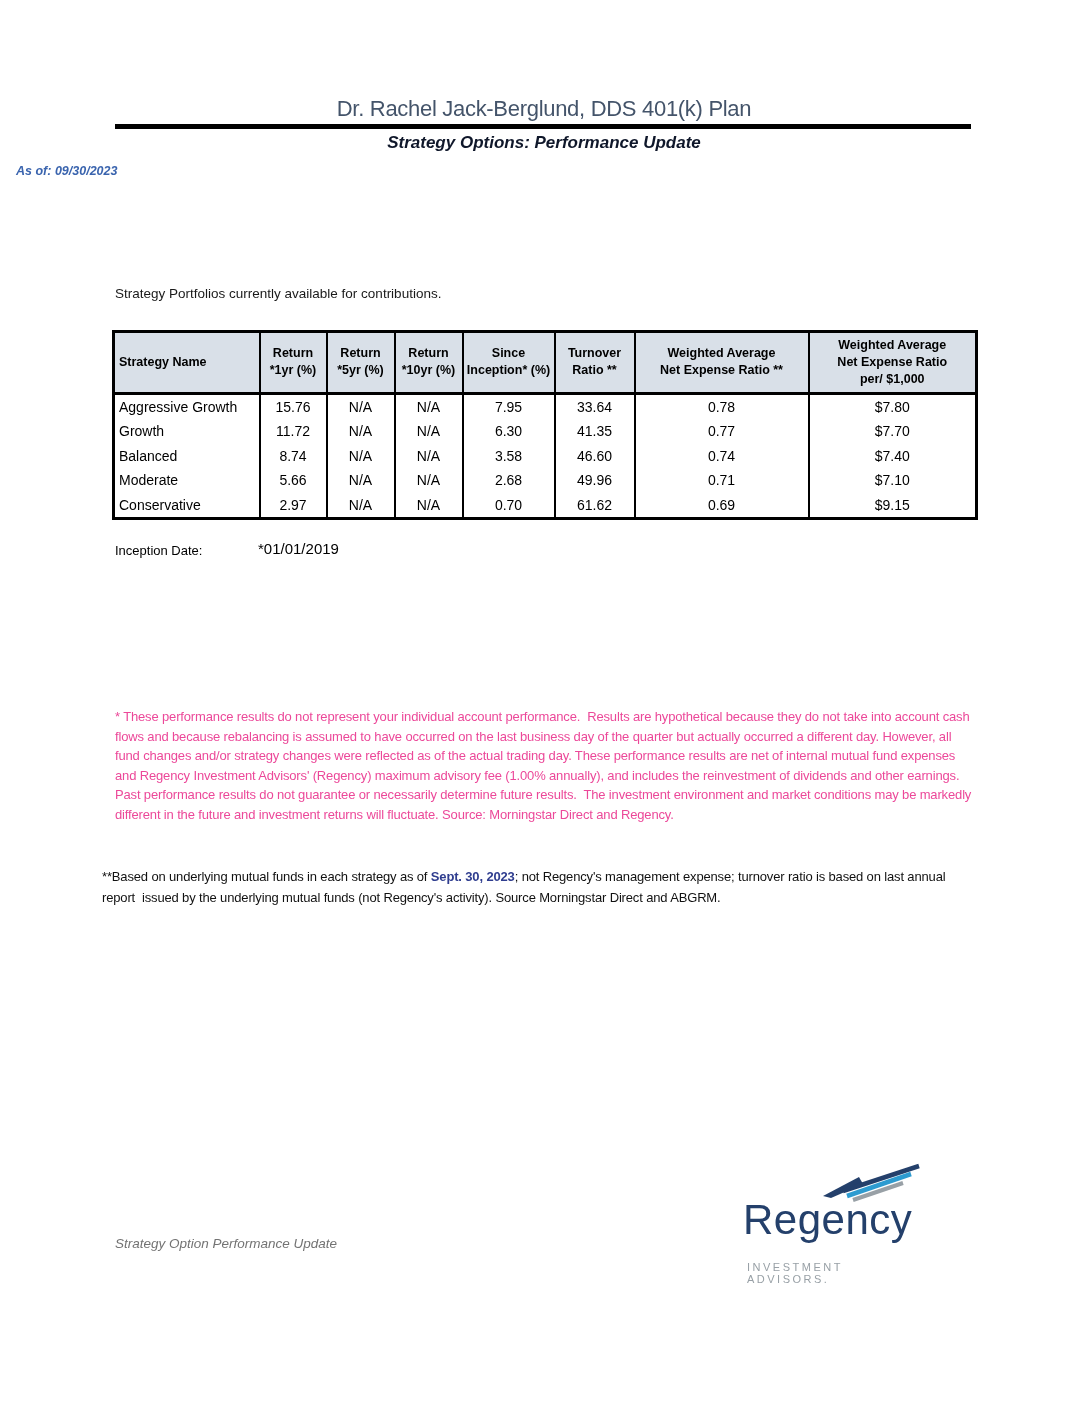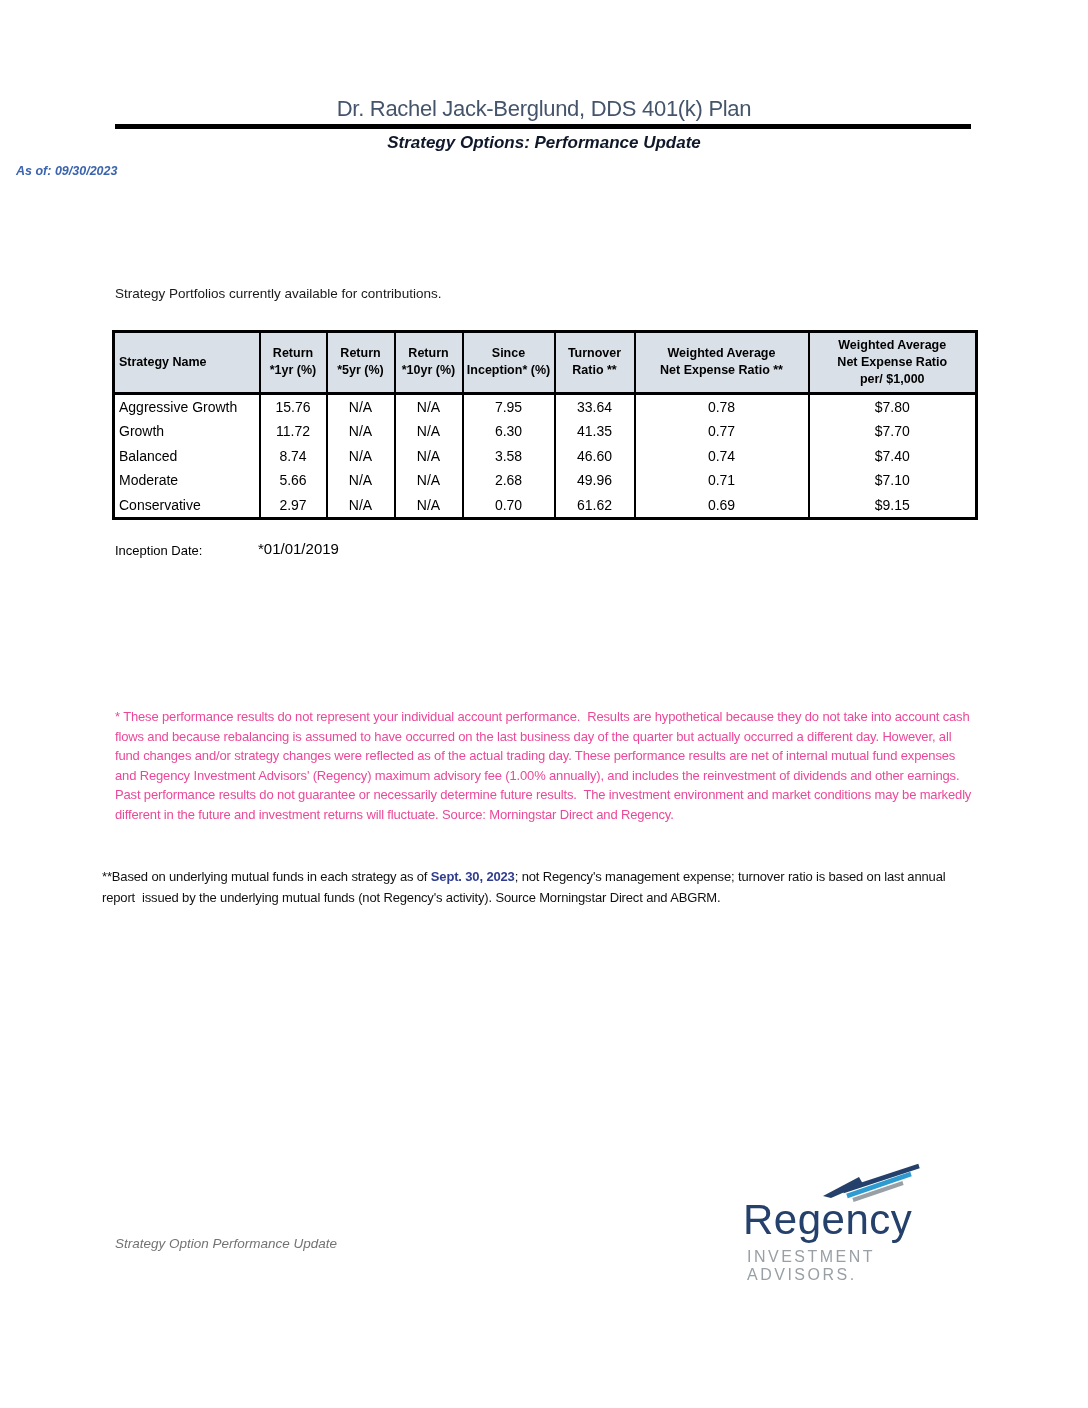--- a/index.html
+++ b/index.html
@@ -148,24 +148,24 @@
     width: 102px; height: 40px;
   }
   .logo-wordmark {
     font-size: 42px;
     line-height: 1.0;
     letter-spacing: 0.5px;
     color: #24406B;
     margin-top: -4px;
   }
   .logo-tagline {
-    font-size: 16px;
+    font-size: 11px;
     letter-spacing: 2.5px;
     color: #98A0A6;
-    margin-top: 7px;
+    margin-top: 20px;
     padding-left: 4px;
   }
 
   
   .page-footer {
     position: absolute;
     top: 1236px; left: 115px;
     font-size: 13.5px;
     font-style: italic;
     color: #737373;

